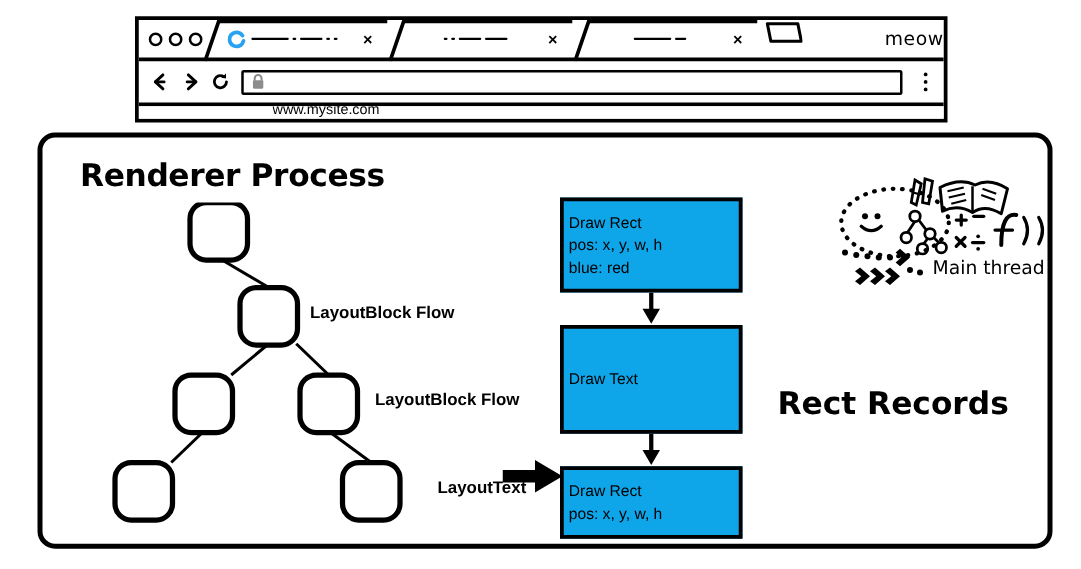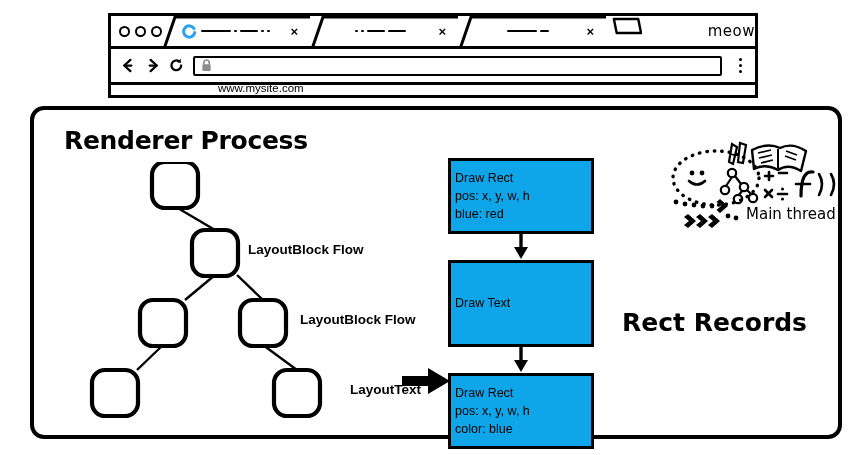--- a/index.html
+++ b/index.html
@@ -448,21 +448,20 @@
       <div class="chain-arrow">
         <svg width="20" height="26" viewBox="0 0 20 26">
           <path d="M10,0 L10,15" stroke="#000" stroke-width="3.4"></path>
           <path d="M3,13 L17,13 L10,25 Z" fill="#000"></path>
         </svg>
       </div>
 
       <div class="paint-box">
         <div class="pline">Draw Rect</div>
         <div class="pline">pos: x, y, w, h</div>
-        <div class="pline">color: blue</div>
       </div>
     </div>
 
     <div id="paint-records-label">Rect Records</div>
 
     <svg id="main-thread-doodle" viewBox="0 0 172 92">
 
       <g fill="#000">
         <ellipse cx="46" cy="38" rx="43" ry="27" fill="none" stroke="#000" stroke-width="3.4" stroke-linecap="round" stroke-dasharray="0.5 7"></ellipse>
         <circle cx="22" cy="33" r="2.4"></circle>

